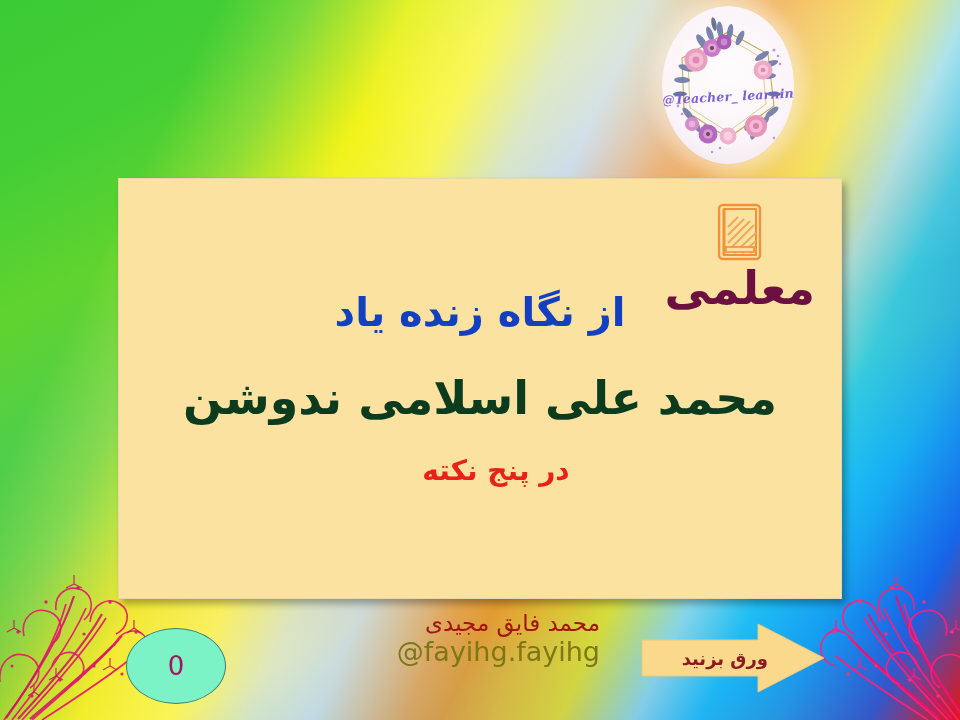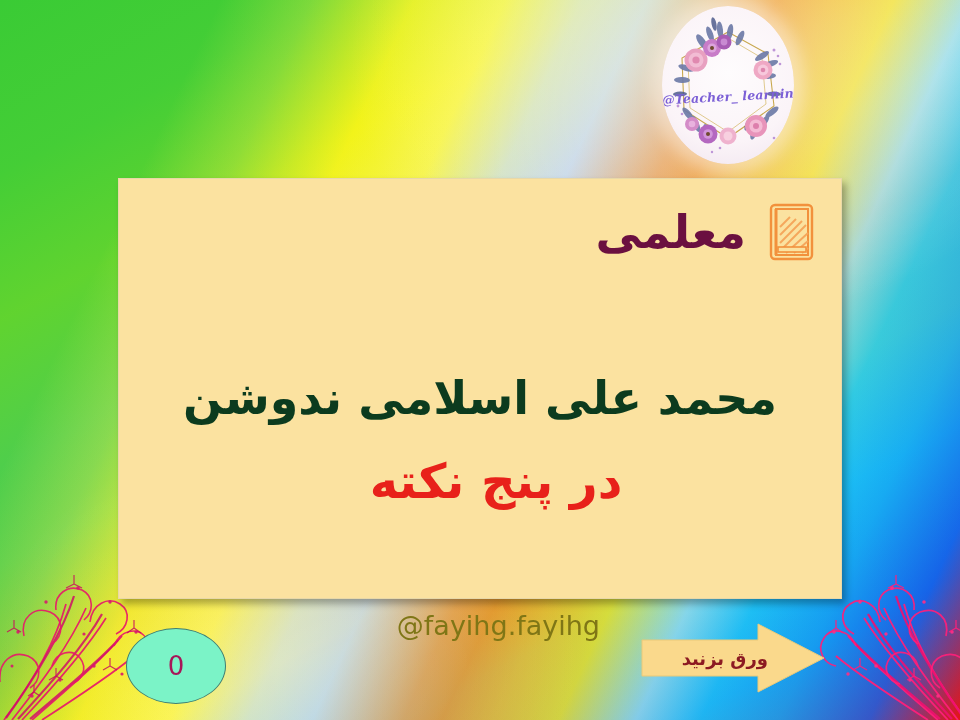--- a/index.html
+++ b/index.html
@@ -121,23 +121,23 @@
     font-weight: 700;
     white-space: nowrap;
     line-height: 1;
   }
 
   .row-title {
     position: absolute;
     top: 24px;
     right: 26px;
     display: flex;
-    flex-direction: row;
+    flex-direction: column;
     align-items: center;
-    gap: 22px;
+    gap: 4px;
   }
   .title-word {
     font-size: 46px;
     color: #6B1040;
     font-weight: 700;
   }
 
   
   .book-icon {
     width: 47px;
@@ -156,21 +156,21 @@
     position: absolute;
     top: 196px;
     left: 0; right: 0;
     font-size: 46px;
     color: #0C3B1E;
   }
   .line-4 {
     position: absolute;
     top: 278px;
     left: 0; right: 0;
-    font-size: 48px;
+    font-size: 28px;
     color: #E8211A;
     margin-left: 32px;
   }
 
   
   .page-ellipse {
     position: absolute;
     left: 126px;
     top: 628px;
     width: 98px;
@@ -412,31 +412,33 @@
           <path d="M12 24 L22 14"></path>
             <path d="M18 50 L40 30"></path>
             <path d="M26 50 L40 38"></path>
           <path d="M34 50 L40 45"></path>
         </g>
         <rect x="10" y="44" width="28" height="5" fill="#FBE2A0" stroke="#F2913C" stroke-width="1.6"></rect>
       </svg>
       <div class="title-word line">معلمی</div>
     </div>
 
+    <div class="line line-2">از نگاه  زنده یاد</div>
 
     <div class="line line-3">محمد علی اسلامی ندوشن</div>
 
     <div class="line line-4">در پنج نکته</div>
   </div>
 
   <div class="page-ellipse">
     <span class="page-num">0</span>
   </div>
 
   <div class="author-block">
+    <div class="author-name">محمد فایق مجیدی</div>
     <div class="author-handle">@fayihg.fayihg</div>
   </div>
 
   <div class="next-arrow">
     <svg viewBox="0 0 186 72" width="186" height="72">
       <polygon points="2,18 118,18 118,2 184,36 118,70 118,54 2,54" fill="#FAD98C" stroke="#E9C979" stroke-width="1"></polygon>
     </svg>
     <div class="arrow-label">ورق بزنید</div>
   </div>
 

